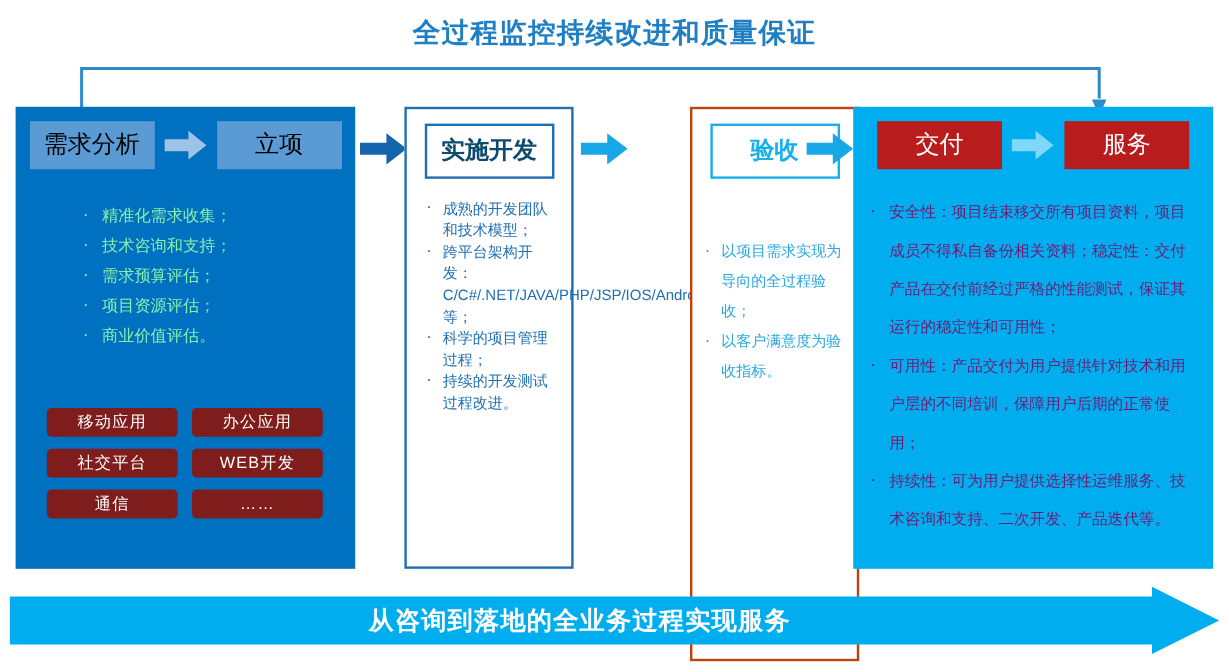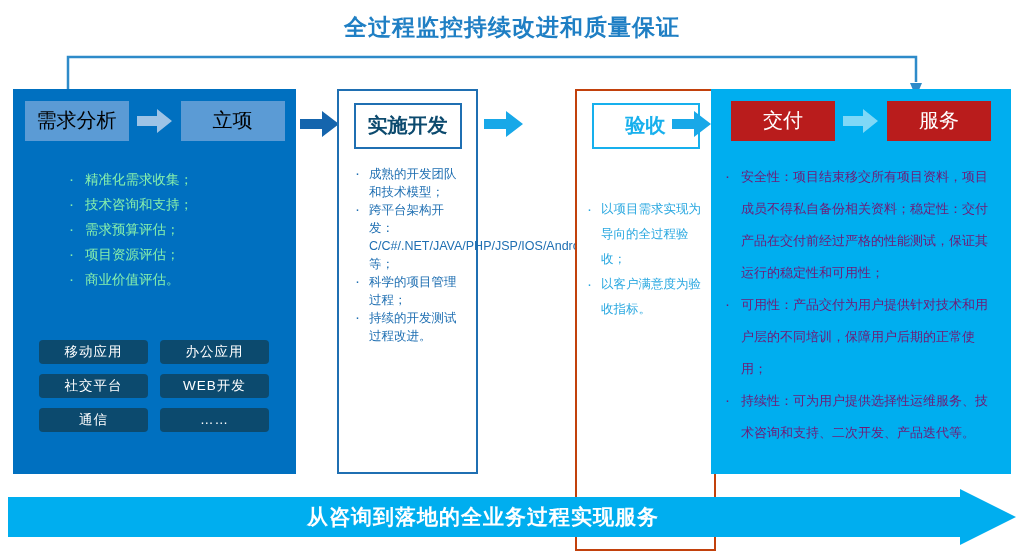--- a/index.html
+++ b/index.html
@@ -172,21 +172,21 @@
     bottom: 42px;
     width: 230px;
     display: flex;
     flex-wrap: wrap;
     gap: 10px 12px;
   }
   .tag {
     width: 109px;
     height: 24px;
     line-height: 24px;
-    background: #0c4a6e;
+    background: #7f1d1d;
     color: #ffffff;
     font-size: 13.5px;
     text-align: center;
     border-radius: 4px;
     letter-spacing: 1px;
   }
 
   
   .step-arrow {
     position: absolute;

